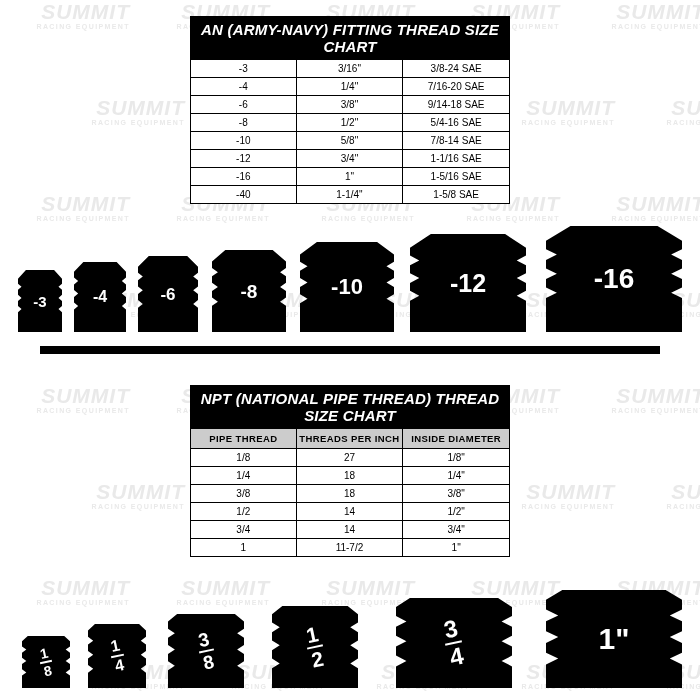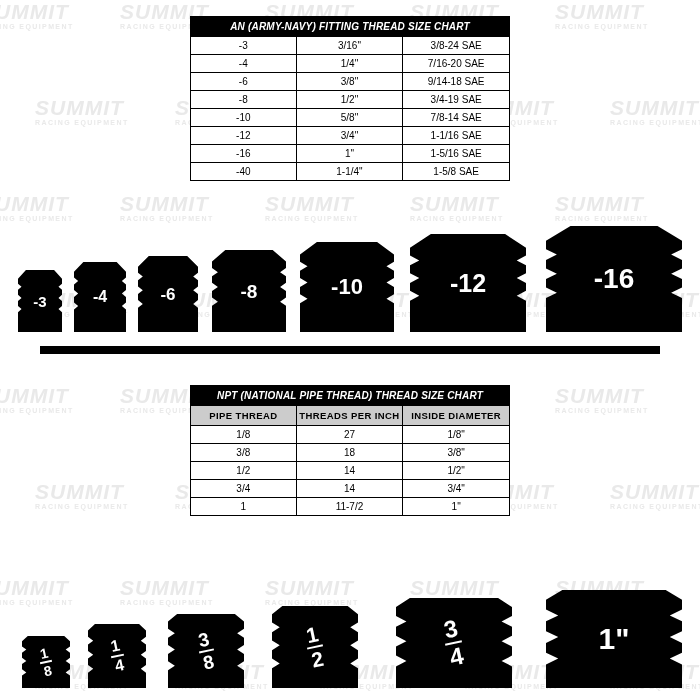--- a/index.html
+++ b/index.html
@@ -18,21 +18,21 @@
   
   #watermarks {
     position: absolute;
     inset: 0;
     z-index: 0;
     pointer-events: none;
   }
   .wm {
     position: absolute;
     width: 150px;
-    text-align: left;
+    text-align: right;
     color: #e9e9e9;
     user-select: none;
   }
   .wm .wm-top {
     font-size: 21px;
     font-weight: bold;
     font-style: italic;
     letter-spacing: 1px;
     line-height: 20px;
   }
@@ -53,21 +53,21 @@
   
   .chart {
     position: absolute;
     border-collapse: collapse;
     background: #ffffff;
     border: 1px solid #000;
   }
   .chart .title-cell {
     background: #000000;
     color: #ffffff;
-    font-size: 10px;
+    font-size: 15px;
     font-weight: bold;
     font-style: italic;
     text-align: center;
     letter-spacing: 0.2px;
     padding: 4px 0 4px 0;
     border: 1px solid #000;
     margin-top: 16px;
   }
   .chart .head-cell {
     background: #cccccc;
@@ -367,21 +367,21 @@
           <td class="data-cell">7/16-20 SAE</td>
         </tr>
         <tr>
           <td class="data-cell">-6</td>
           <td class="data-cell">3/8"</td>
           <td class="data-cell">9/14-18 SAE</td>
         </tr>
         <tr>
           <td class="data-cell">-8</td>
           <td class="data-cell">1/2"</td>
-          <td class="data-cell">3/4-19 SAE</td>
+          <td class="data-cell">5/4-16 SAE</td>
         </tr>
         <tr>
           <td class="data-cell">-10</td>
           <td class="data-cell">5/8"</td>
           <td class="data-cell">7/8-14 SAE</td>
         </tr>
         <tr>
           <td class="data-cell">-12</td>
           <td class="data-cell">3/4"</td>
           <td class="data-cell">1-1/16 SAE</td>
@@ -437,20 +437,25 @@
           <td class="head-cell">PIPE THREAD</td>
           <td class="head-cell">THREADS PER INCH</td>
           <td class="head-cell">INSIDE DIAMETER</td>
         </tr>
         <tr>
           <td class="data-cell">1/8</td>
           <td class="data-cell">27</td>
           <td class="data-cell">1/8"</td>
         </tr>
         <tr>
+          <td class="data-cell">1/4</td>
+          <td class="data-cell">18</td>
+          <td class="data-cell">1/4"</td>
+        </tr>
+        <tr>
           <td class="data-cell">3/8</td>
           <td class="data-cell">18</td>
           <td class="data-cell">3/8"</td>
         </tr>
         <tr>
           <td class="data-cell">1/2</td>
           <td class="data-cell">14</td>
           <td class="data-cell">1/2"</td>
         </tr>
         <tr>

